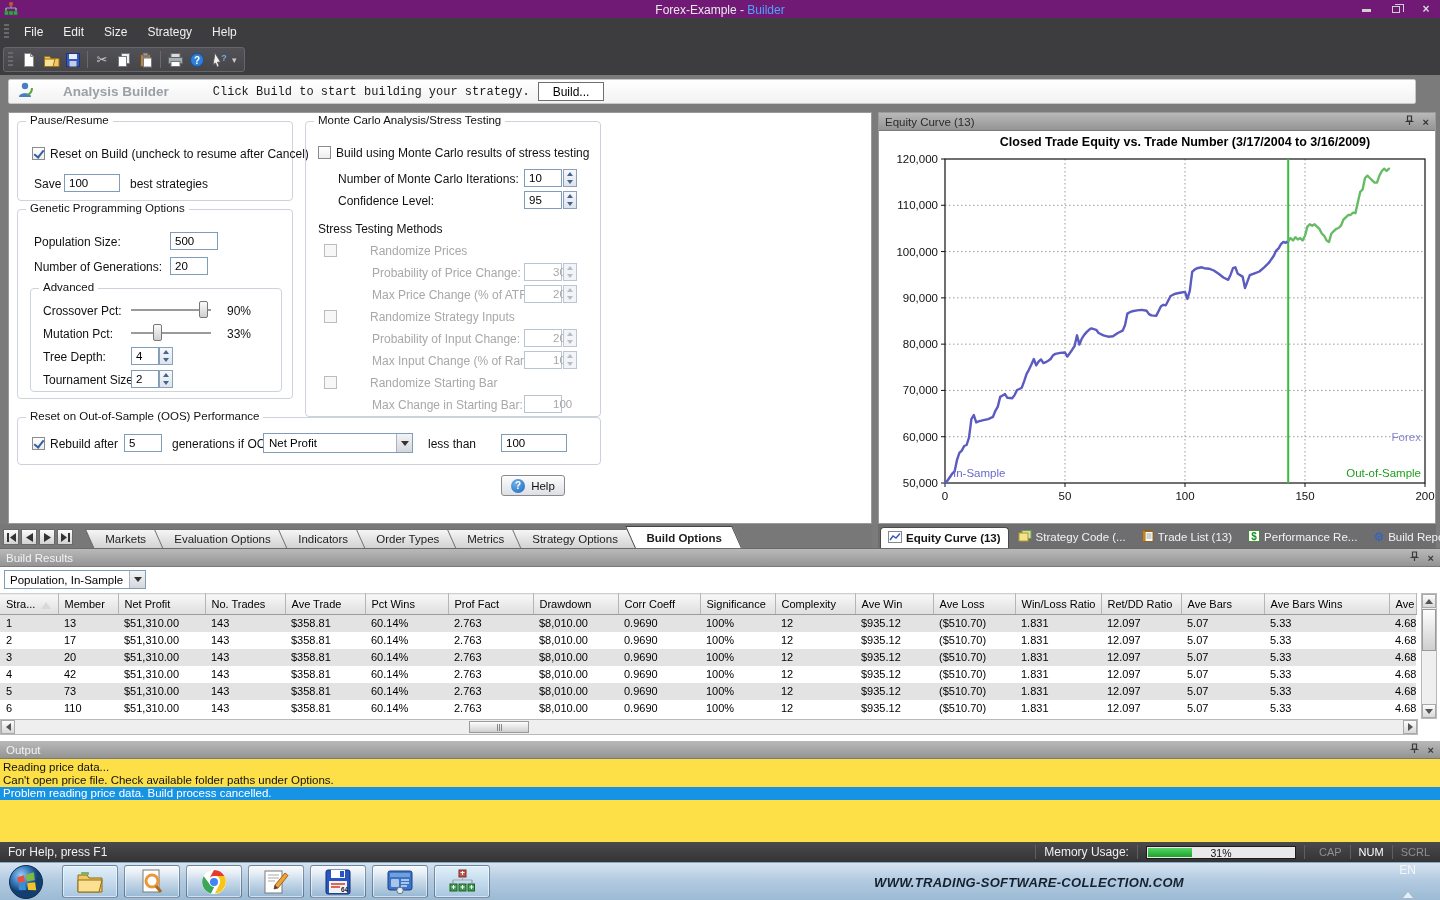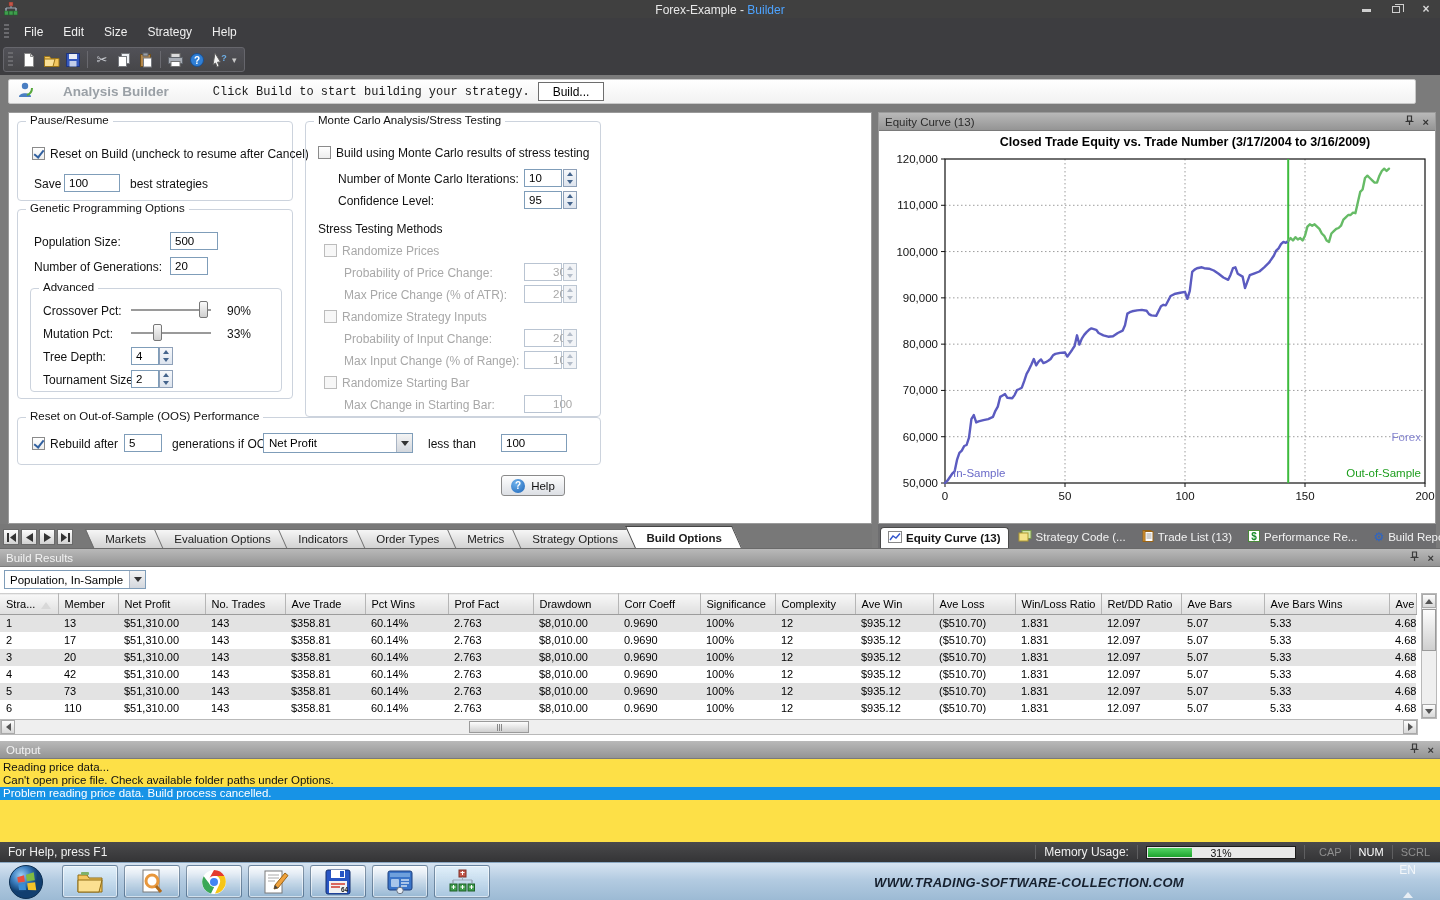--- a/index.html
+++ b/index.html
@@ -1,20 +1,20 @@
 <!DOCTYPE html>
 <html><head>
 <meta charset="utf-8">
 <style>
   * { margin:0; padding:0; box-sizing:border-box; }
   html,body { width:1440px; height:900px; overflow:hidden; font-family:"Liberation Sans", sans-serif; background:#7b7b7b; position:relative; }
   .abs { position:absolute; }
 
   
-  .titlebar { left:0; top:0; width:1440px; height:20px; background:#404040; display:flex; align-items:center; color:#e8e8e8; font-size:12px; }
+  .titlebar { left:0; top:0; width:1440px; height:20px; background:#701a75; display:flex; align-items:center; color:#e8e8e8; font-size:12px; }
   .titlebar .app-icon { margin-left:4px; }
   .title-text { position:absolute; left:0; right:0; text-align:center; }
   .win-btns { position:absolute; right:6px; top:0; display:flex; gap:14px; align-items:center; height:18px; }
   .win-btn { color:#cfcfcf; font-size:12px; width:16px; text-align:center; cursor:default; }
   .minimize-glyph { display:inline-block; width:9px; height:3px; background:#cfcfcf; margin-bottom:1px; }
   .restore-glyph { display:inline-block; width:8px; height:7px; border:1px solid #cfcfcf; position:relative; }
   .restore-glyph::after { content:""; position:absolute; left:2px; top:-3px; width:8px; height:7px; border:1px solid #cfcfcf; border-bottom:none; border-left:none; }
   .close-glyph { font-weight:bold; color:#d8d8d8; }
 
   .menubar { left:0; top:18px; width:1440px; height:27px; background:#3d3d40; display:flex; align-items:center; color:#f0f0f0; font-size:12px; }
@@ -35,21 +35,21 @@
   
   .panel-title { height:18px; background:linear-gradient(#b9b9b9,#949494); border-bottom:1px solid #7a7a7a; display:flex; align-items:center; font-size:11.5px; padding:0 6px; }
   .pt-dark { color:#2b2b2b; }
   .pt-light { color:#f2f2f2; }
   .pt-icons { margin-left:auto; display:flex; gap:8px; align-items:center; }
 
   .left-panel { left:8px; top:112px; width:864px; height:412px; background:#fff; border:1px solid #9a9a9a; }
   .group { position:absolute; border:1px solid #ccd3dd; border-radius:4px; }
   .gtitle { position:absolute; top:-8px; left:8px; background:#fff; padding:0 4px; font-size:11.5px; color:#111; white-space:nowrap; }
   .lbl { position:absolute; font-size:12px; color:#111; white-space:nowrap; }
-  .lbl.dis { color:#a8a8a8; }
+  .lbl.dis { color:#a8a8a8;margin-left:28px; }
   .tinput { position:absolute; height:18px; border:1px solid #7f9db9; background:#fff; font-size:11.5px; padding:1px 4px; line-height:14px; color:#000; }
   .tinput.dis { border-color:#b9c4d2; color:#a8a8a8;padding-left:28px; }
   .spin { position:absolute; width:14px; height:18px; display:flex; flex-direction:column; border:1px solid #8ea0b8; background:linear-gradient(#f6f8fb,#dde4ee); }
   .spin i { flex:1; position:relative; }
   .spin i::after { content:""; position:absolute; left:50%; top:50%; transform:translate(-50%,-50%); width:0; height:0; border-left:3px solid transparent; border-right:3px solid transparent; }
   .spin .up::after { border-bottom:4px solid #44648c; }
   .spin .dn::after { border-top:4px solid #44648c; }
   .spin.dis { border-color:#bcc6d2; background:#f2f4f7; }
   .spin.dis .up::after { border-bottom-color:#b4bdc9; }
   .spin.dis .dn::after { border-top-color:#b4bdc9; }

